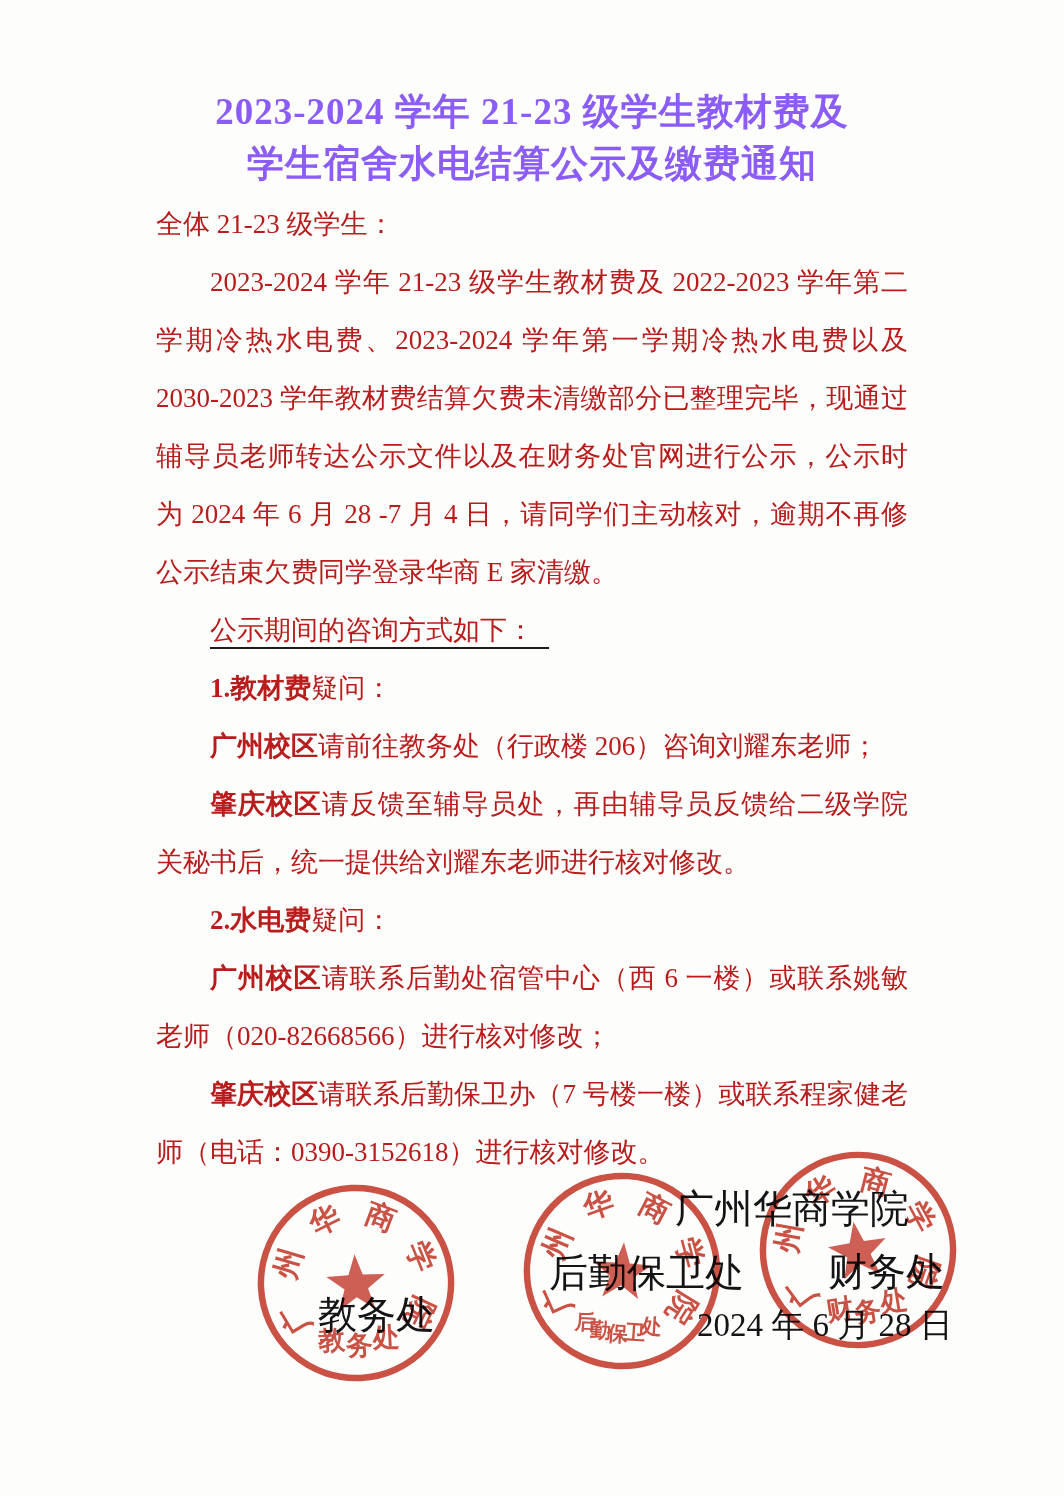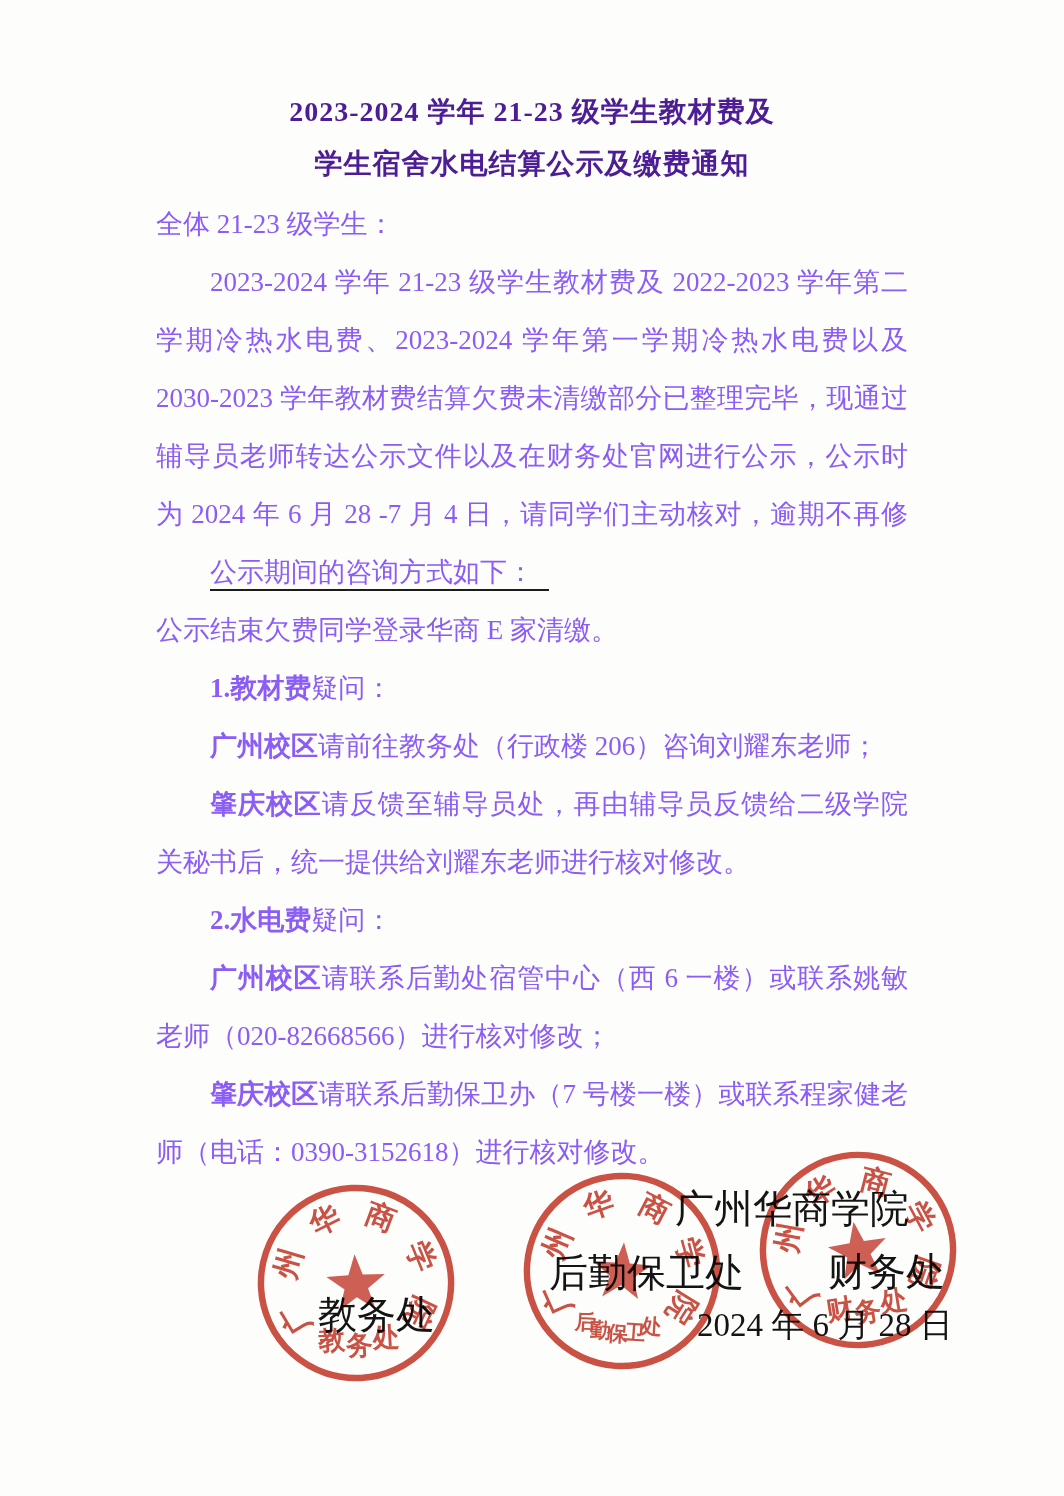--- a/index.html
+++ b/index.html
@@ -7,27 +7,27 @@
     width:1064px; height:1496px;
     background:#fdfdfc;
     font-family:"Liberation Serif","DejaVu Serif",serif;
     color:#1a1a1a;
     position:relative; overflow:hidden;
   }
   .page { position:absolute; inset:0; }
 
   .doc-title {
     position:absolute; left:156px; top:86px; width:752px;
-    text-align:center; font-size:28px; font-weight:700; line-height:52px;
-    color:#4c1d95; letter-spacing:1px; white-space:nowrap;
+    text-align:center; font-size:37px; font-weight:700; line-height:52px;
+    color:#8b5cf6; letter-spacing:1px; white-space:nowrap;
   }
 
   .body-lines {
     position:absolute; left:156px; top:195px; width:752px;
-    font-size:27px; line-height:58px; color:#8b5cf6;
+    font-size:27px; line-height:58px; color:#b91c1c;
   }
   .line { height:58px; white-space:nowrap; }
   .line.fill {
     white-space:normal;
     text-align:justify; text-align-last:justify;
     overflow:hidden;
   }
   .line.indent { text-indent:54px; }
   .b { font-weight:700; }
   .u { border-bottom:2.5px solid #1c1c1c; padding-right:15px; padding-bottom:2px; }
@@ -65,22 +65,22 @@
     <div>学生宿舍水电结算公示及缴费通知</div>
   </div>
 
   <div class="body-lines">
       <div class="line"><span>全体 21-23 级学生：</span></div>
       <div class="line indent fill"><span>2023-2024 学年 21-23 级学生教材费及 2022-2023 学年第二</span></div>
       <div class="line fill"><span>学期冷热水电费、2023-2024 学年第一学期冷热水电费以及</span></div>
       <div class="line fill"><span>2030-2023 学年教材费结算欠费未清缴部分已整理完毕，现通过</span></div>
       <div class="line fill"><span>辅导员老师转达公示文件以及在财务处官网进行公示，公示时间</span></div>
       <div class="line fill"><span>为 2024 年 6 月 28 -7 月 4 日，请同学们主动核对，逾期不再修改，</span></div>
+      <div class="line"><span>公示结束欠费同学登录华商 E 家清缴。</span></div>
       <div class="line indent"><span class="u"><span>公示期间的咨询方式如下：</span></span></div>
-      <div class="line"><span>公示结束欠费同学登录华商 E 家清缴。</span></div>
       <div class="line indent"><span class="b">1.教材费</span><span>疑问：</span></div>
       <div class="line indent"><span class="b">广州校区</span><span>请前往教务处（行政楼 206）咨询刘耀东老师；</span></div>
       <div class="line indent fill"><span class="b">肇庆校区</span><span>请反馈至辅导员处，再由辅导员反馈给二级学院相</span></div>
       <div class="line"><span>关秘书后，统一提供给刘耀东老师进行核对修改。</span></div>
       <div class="line indent"><span class="b">2.水电费</span><span>疑问：</span></div>
       <div class="line indent fill"><span class="b">广州校区</span><span>请联系后勤处宿管中心（西 6 一楼）或联系姚敏锐</span></div>
       <div class="line"><span>老师（020-82668566）进行核对修改；</span></div>
       <div class="line indent fill"><span class="b">肇庆校区</span><span>请联系后勤保卫办（7 号楼一楼）或联系程家健老</span></div>
       <div class="line"><span>师（电话：0390-3152618）进行核对修改。</span></div>
     </div>

